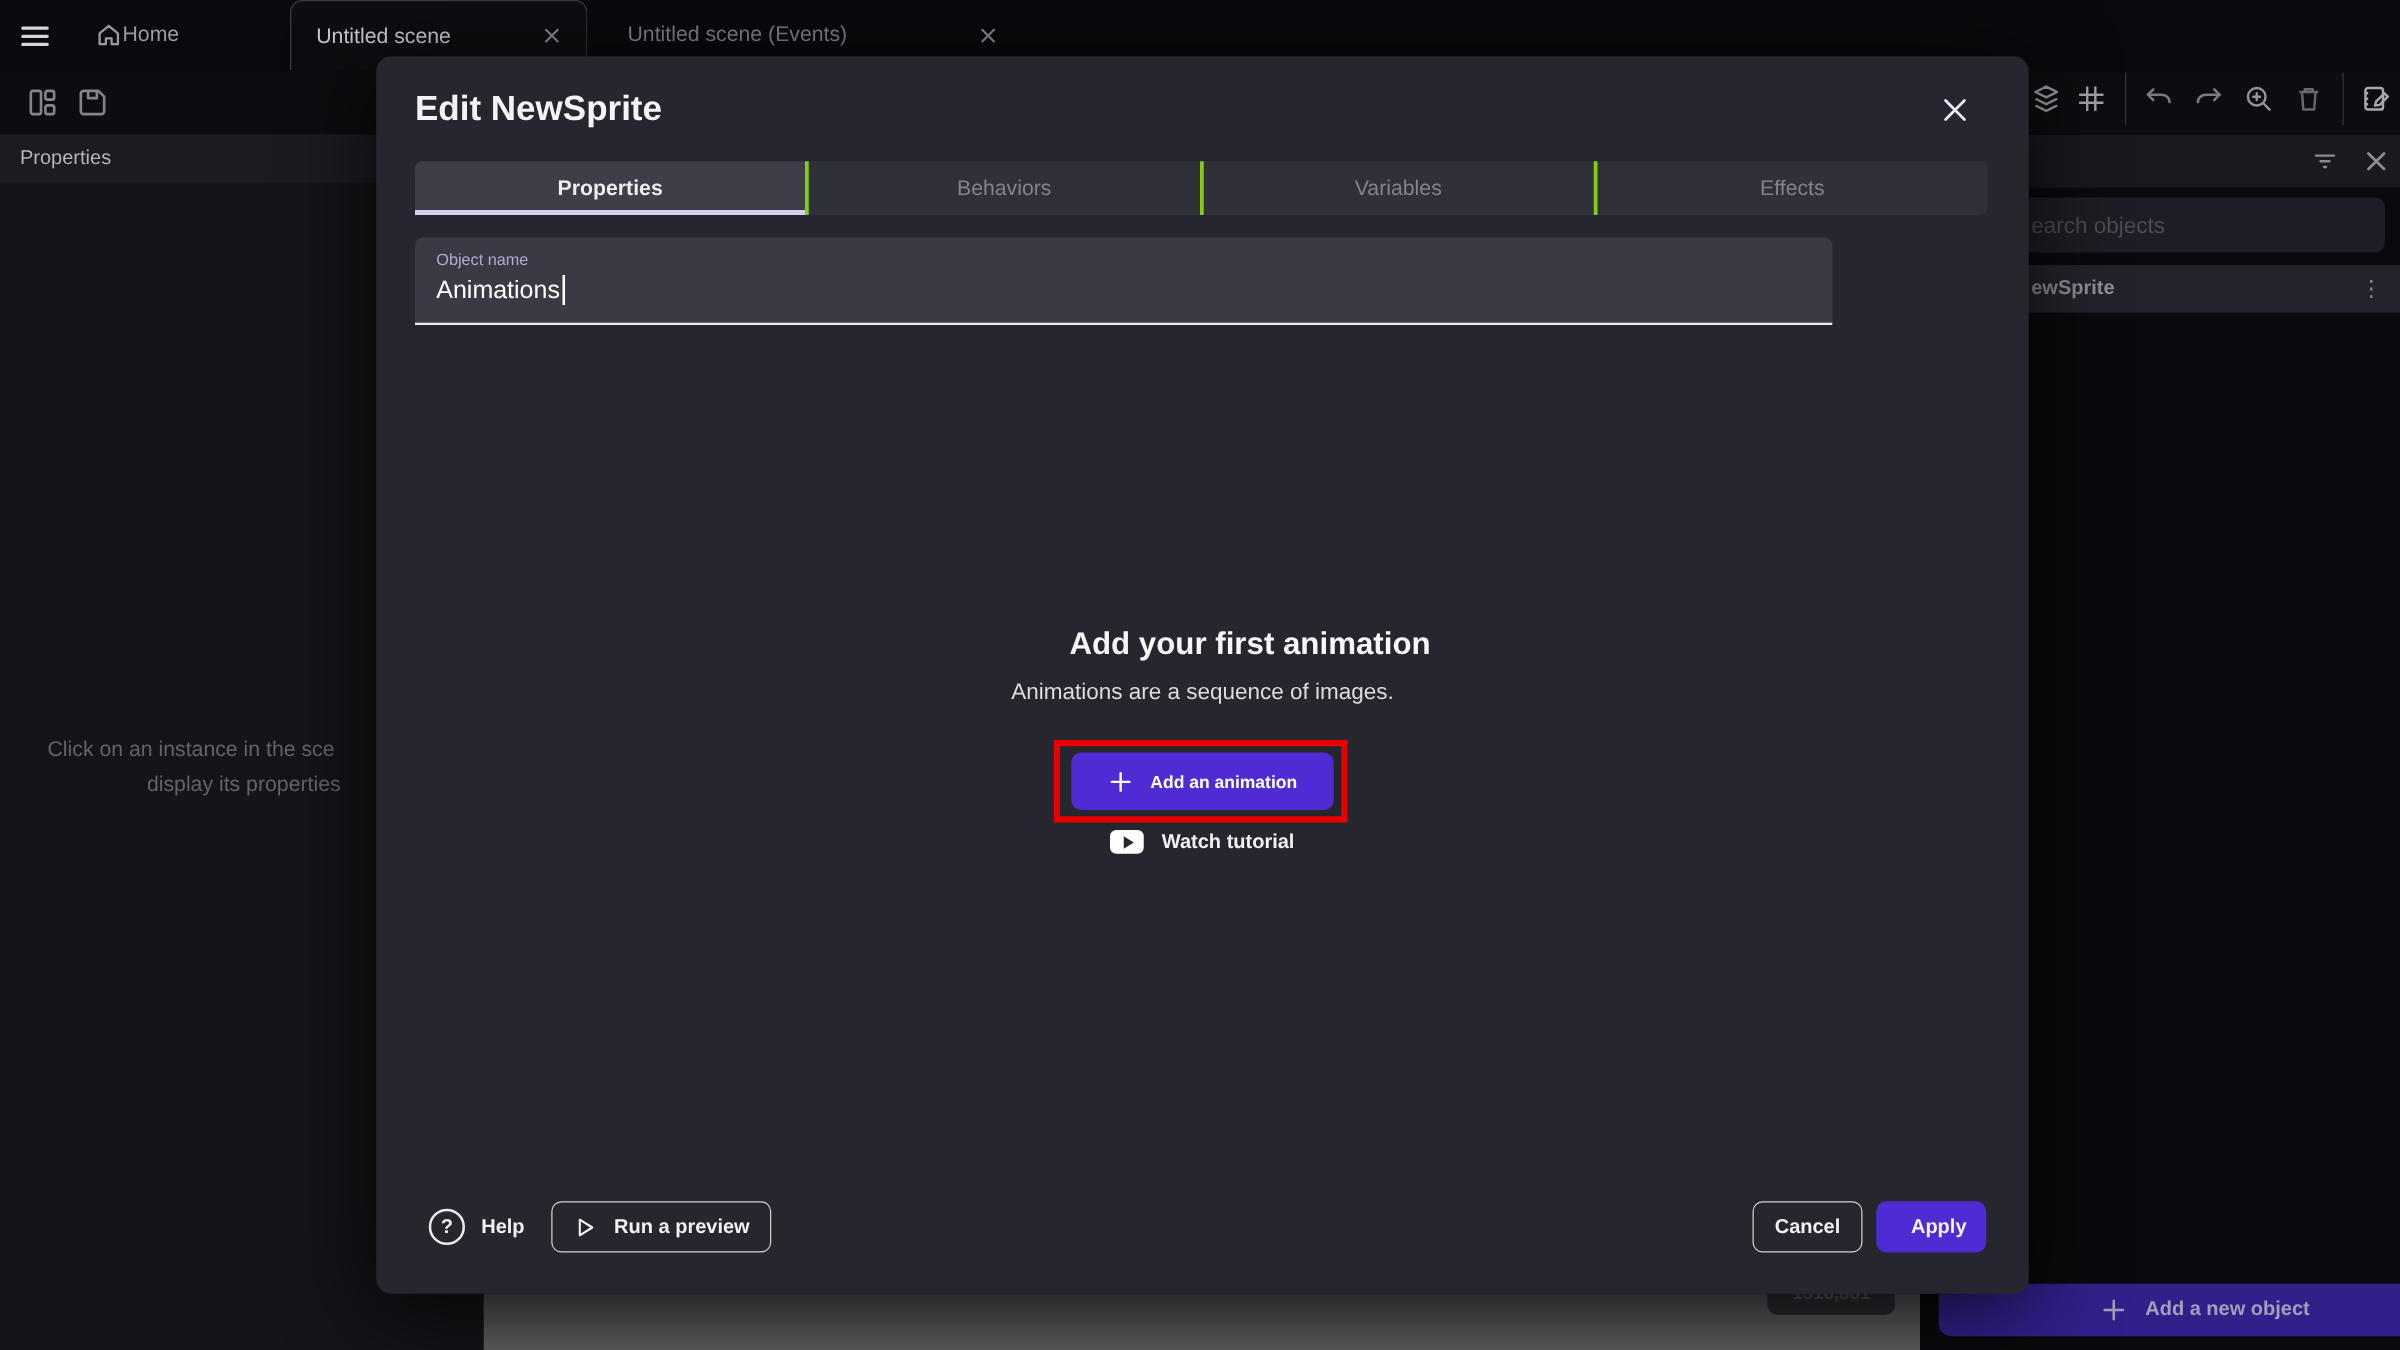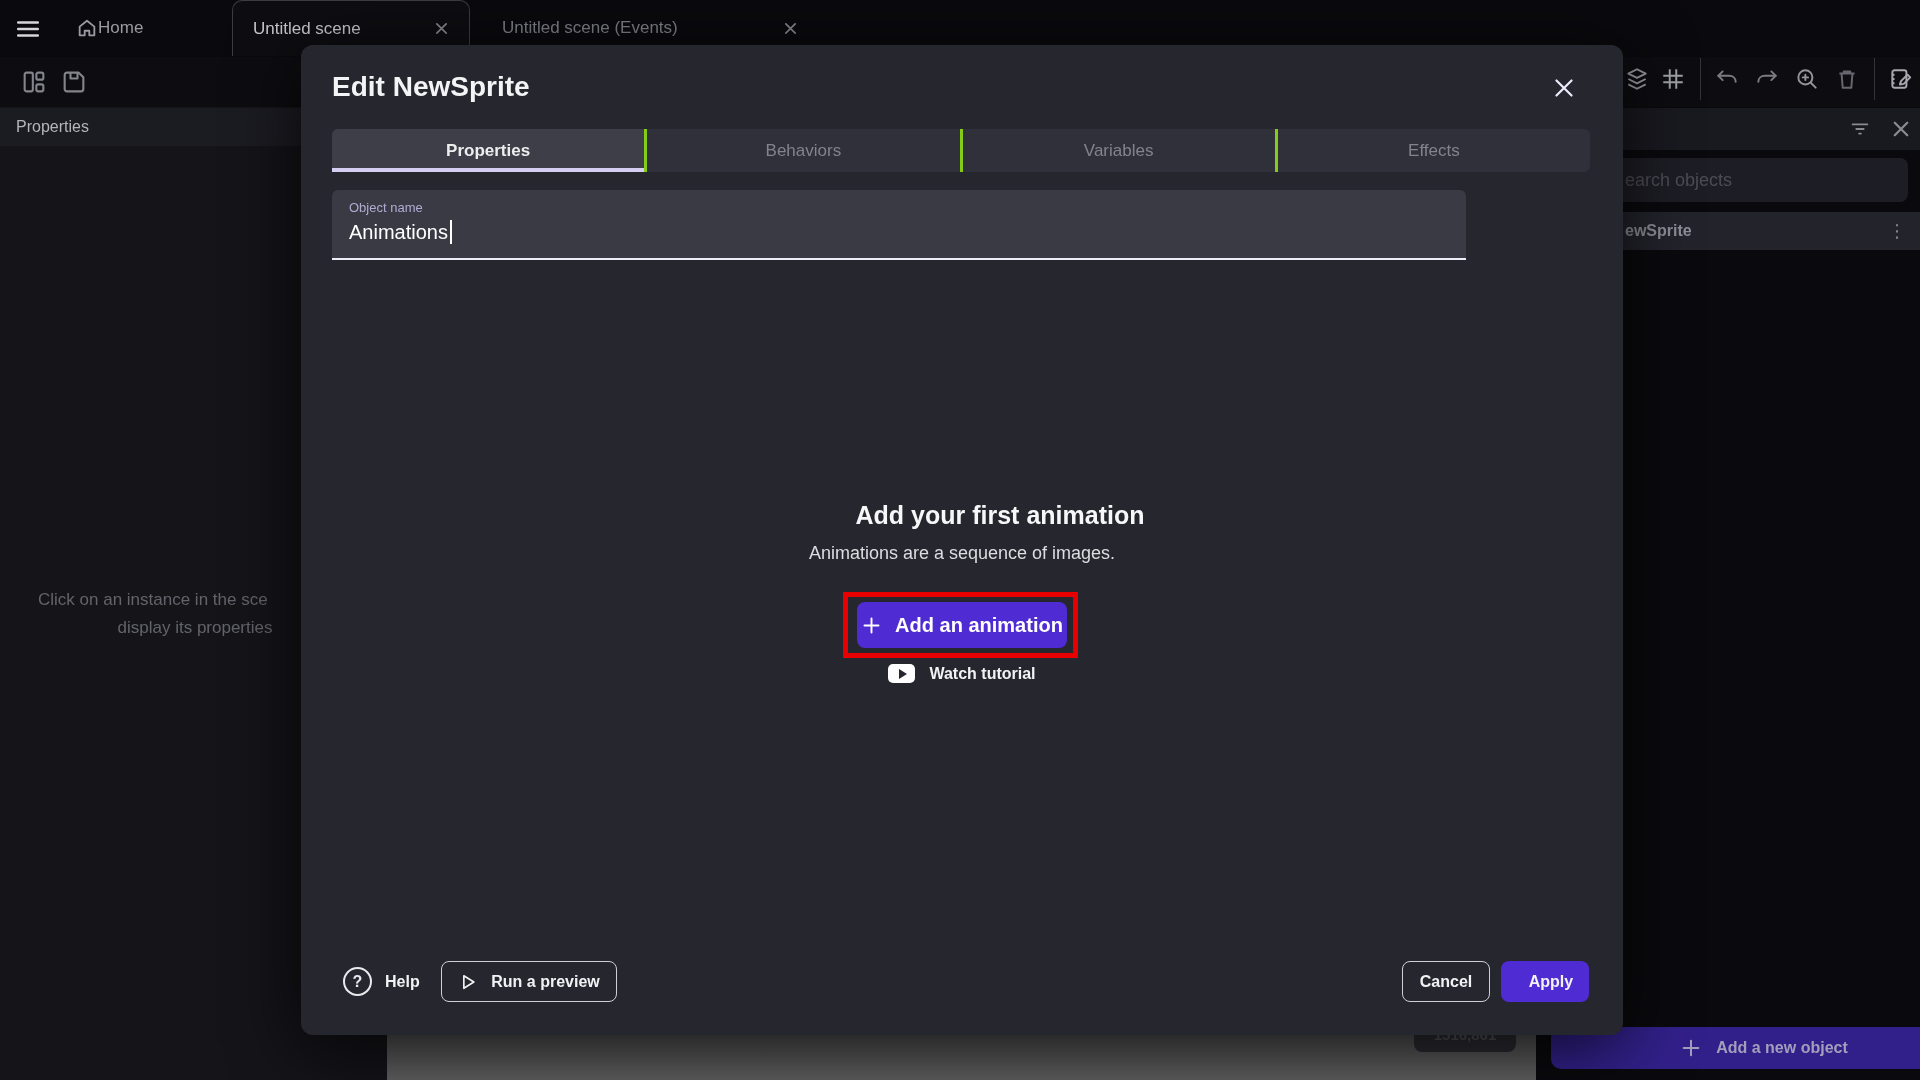--- a/index.html
+++ b/index.html
@@ -55,21 +55,21 @@
 
   .field{left:31px;top:145px;width:1134px;height:70px;background:#3a3a44;border-radius:6px 6px 0 0;border-bottom:2px solid #edecf7;box-sizing:border-box;padding:10px 17px 0 17px;}
   .fieldlabel{font-size:13px;color:#b2aad2;}
   .fieldvalue{margin-top:5px;font-size:20px;color:#ffffff;display:flex;align-items:center;}
   .caret{width:2px;height:24px;background:#fff;margin-left:2px;}
 
   .emptytitle{left:0;top:456px;width:1322px;text-align:center;font-size:25px;font-weight:bold;color:#f7f7f9;margin-left:38px;}
   .emptysub{left:0;top:498px;width:1322px;text-align:center;font-size:18px;color:#dcdce1;}
 
   .redbox{left:542px;top:547px;width:235px;height:66px;border:5px solid #e80000;box-sizing:border-box;}
-  .addanim{left:556px;top:557px;width:210px;height:46px;border-radius:8px;background:#4f2bd3;display:flex;align-items:center;justify-content:center;gap:13px;color:#fff;font-weight:bold;font-size:20px;cursor:pointer;}
+  .addanim{left:556px;top:557px;width:210px;height:46px;border-radius:8px;background:#4f2bd3;display:flex;align-items:center;justify-content:center;gap:13px;color:#fff;font-weight:bold;font-size:14px;cursor:pointer;}
   .watch{left:0;top:619px;width:1322px;display:flex;align-items:center;justify-content:center;gap:14px;cursor:pointer;}
   .yt{width:27px;height:19px;background:#fff;border-radius:5px;display:flex;align-items:center;justify-content:center;}
   .yt .tri{width:0;height:0;border-left:8px solid #26262e;border-top:5px solid transparent;border-bottom:5px solid transparent;margin-left:2px;}
   .watchlabel{font-size:16px;font-weight:bold;color:#f2f2f5;}
 
   .helpwrap{left:42px;top:916px;height:41px;display:flex;align-items:center;gap:13px;cursor:pointer;}
   .qcircle{width:25px;height:25px;border:2px solid #e9e9ee;border-radius:50%;display:flex;align-items:center;justify-content:center;font-size:16px;font-weight:bold;color:#e9e9ee;}
   .helplabel{font-size:16px;font-weight:bold;color:#f2f2f5;}
   .btn{height:41px;border-radius:8px;display:flex;align-items:center;justify-content:center;gap:13px;font-size:16px;font-weight:bold;color:#f2f2f5;box-sizing:border-box;cursor:pointer;}
   .btn.outline{border:1px solid #cfcfd6;background:transparent;}

